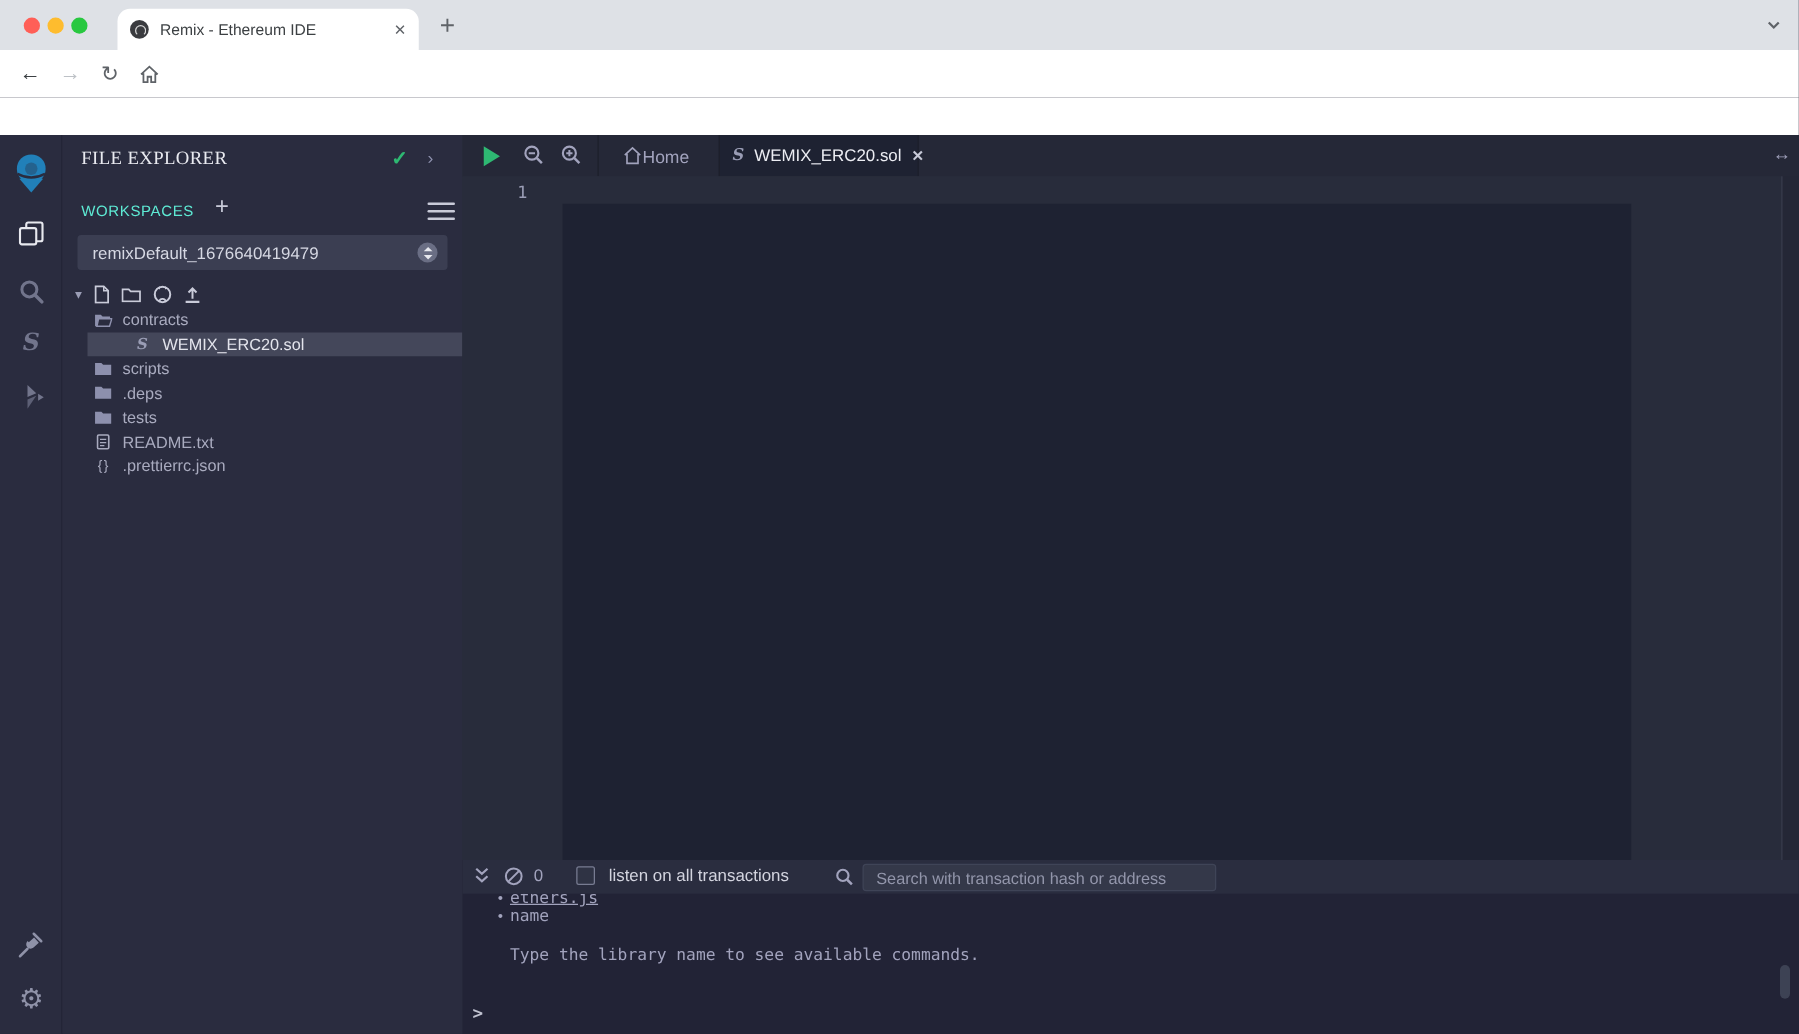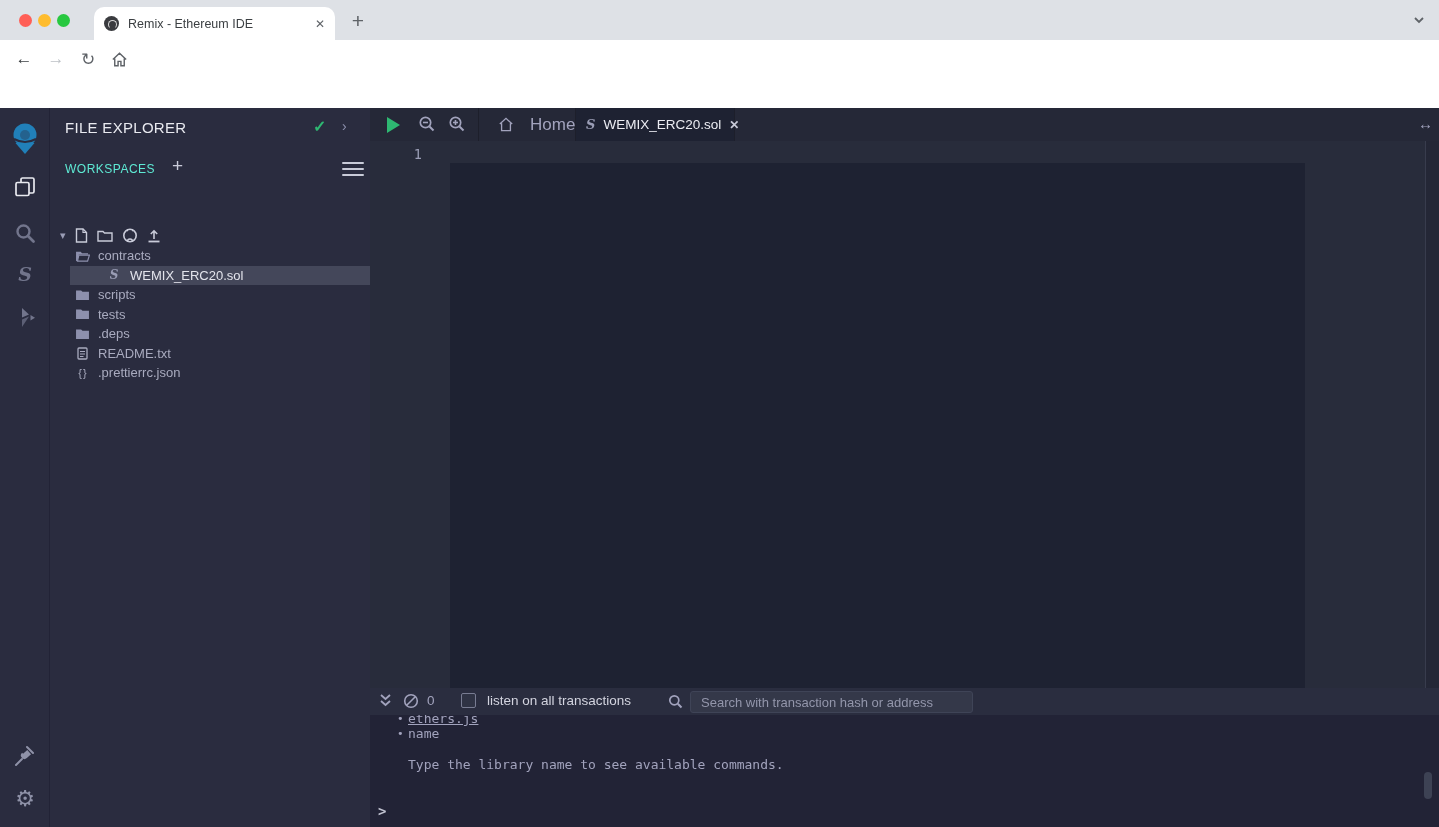--- a/index.html
+++ b/index.html
@@ -45,21 +45,21 @@
           border-right:1px solid #222336; }
   .rail-item { position:absolute; left:0; width:50px; display:flex; justify-content:center; }
   .rail-logo { top:14px; } .rail-files { top:68px; } .rail-search { top:114px; }
   .rail-sol { top:157px; } .rail-eth { top:200px; } .rail-plug { top:637px; } .rail-gear { top:680px; }
   .sol-glyph { font-family:"DejaVu Serif", serif; font-weight:bold; font-style:italic;
                font-size:19px; color:#72758c; line-height:1; }
   .gear-glyph { font-size:22px; color:#8f92a8; line-height:1; }
 
   
   .sidepanel { position:absolute; left:50px; top:0; width:320px; height:719px; background:#2a2c3f; }
-  .fe-title { position:absolute; left:15px; top:11px; font-size:15px; color:#e9eaf0; letter-spacing:.3px; }
+  .fe-title { position:absolute; left:15px; top:11px; font-size:15px; color:#e9eaf0; letter-spacing:.3px;font-family:Liberation Serif, serif; }
   .fe-check { position:absolute; left:263px; top:9px; color:#2eb872; font-size:16px; font-weight:bold; }
   .fe-chev  { position:absolute; left:292px; top:10px; color:#8d90ad; font-size:14px; }
   .ws-label { position:absolute; left:15px; top:54px; font-size:12px; color:#5eead4; letter-spacing:.5px; }
   .ws-add   { position:absolute; left:122px; top:47px; font-size:19px; font-weight:300; color:#c9cbd9; }
   .ws-menu  { position:absolute; left:292px; top:50px; width:22px; color:#d0d2de; }
   .ws-menu div { height:2px; background:#c9cbd9; margin:4px 0; border-radius:1px; }
   .ws-select { position:absolute; left:12px; top:80px; width:296px; height:28px; background:#3b3e52;
                border-radius:3px; display:flex; align-items:center; }
   .ws-name { font-size:13.5px; color:#d6d8e3; margin-left:12px; flex:1; white-space:nowrap; overflow:hidden; }
   .ws-sort { width:16px; height:16px; border-radius:50%; background:#6a6e84; margin-right:8px;
@@ -78,21 +78,21 @@
 
   
   .main { position:absolute; left:370px; top:0; width:1069px; height:719px; background:#282c3b; }
   .tabbar { position:absolute; left:0; top:0; width:1069px; height:33px; background:#252837; }
   .tb-play { position:absolute; left:17px; top:9px; width:0; height:0;
              border-left:13px solid #2eb872; border-top:8px solid transparent; border-bottom:8px solid transparent; }
   .tb-zoomout { position:absolute; left:48px; top:7px; }
   .tb-zoomin  { position:absolute; left:78px; top:7px; }
   .tb-sep { position:absolute; top:0; width:1px; height:33px; background:#1d1f2b; }
   .home-tab { position:absolute; left:110px; top:0; height:33px; display:flex; align-items:center;
-              padding:0 18px; color:#a2a3bd; font-size:17px; gap:16px; }
+              padding:0 18px; color:#a2a3bd; font-size:14px; gap:0; }
   .file-tab { position:absolute; left:205px; top:0; width:160px; height:33px; background:#1e2232;
               border-left:1px solid #1d1f2b; border-right:1px solid #1d1f2b;
               display:flex; align-items:center; padding:0 10px; gap:8px; }
   .file-tab-label { font-size:13.5px; color:#ecedf3; flex:1; white-space:nowrap; }
   .file-tab-close { color:#c8cad8; font-size:12px; font-weight:bold; }
   .tb-expand { position:absolute; right:6px; top:7px; color:#a2a3bd; font-size:15px; }
 
   
   .editor { position:absolute; left:0; top:33px; width:1069px; height:547px; background:#282c3b; }
   .ed-line-number { position:absolute; left:0; top:5px; width:52px; text-align:right;
@@ -254,20 +254,29 @@
     <div class="fe-chev">›</div>
 
     <div class="ws-label">WORKSPACES</div>
     <div class="ws-add">+</div>
     <div class="ws-menu">
         <div></div>
         <div></div>
         <div></div>
       </div>
 
+    <div class="ws-select">
+      <span class="ws-name">remixDefault_1676640419479</span>
+      <span class="ws-sort">
+        <svg width="9" height="11" viewBox="0 0 9 11">
+            <polygon points="4.5,0.5 8,4 1,4" fill="#e8e9ef"></polygon>
+            <polygon points="4.5,10.5 8,7 1,7" fill="#e8e9ef"></polygon>
+          </svg>
+      </span>
+    </div>
 
     <div class="tree-toolbar">
       <span class="tt-ic" style="color:#9a9db5; font-size:11px;">▾</span>
       <span class="tt-ic">
         <svg width="13" height="15" viewBox="0 0 13 15">
             <path d="M1.5 1 H8 L11.5 4.5 V14 H1.5 Z" fill="none" stroke="#c9cbd9" stroke-width="1.4"></path>
             <path d="M8 1 V4.5 H11.5" fill="none" stroke="#c9cbd9" stroke-width="1.2"></path>
           </svg>
       </span>
       <span class="tt-ic">
@@ -314,29 +323,29 @@
             </svg>
         </span>
         <span>scripts</span>
       </div>
       <div class="tree-row row-d1">
         <span class="ic">
           <svg width="15" height="12" viewBox="0 0 16 13">
               <path d="M1 1.5 H6.5 L8 3 H15 V12 H1 Z" fill="#8d90ad"></path>
             </svg>
         </span>
-        <span>tests</span>
+        <span>.deps</span>
       </div>
       <div class="tree-row row-d1">
         <span class="ic">
           <svg width="15" height="12" viewBox="0 0 16 13">
               <path d="M1 1.5 H6.5 L8 3 H15 V12 H1 Z" fill="#8d90ad"></path>
             </svg>
         </span>
-        <span>.deps</span>
+        <span>tests</span>
       </div>
       <div class="tree-row row-d1">
         <span class="ic">
           <svg width="11" height="13" viewBox="0 0 11 13">
               <rect x="1" y="1" width="9" height="11" rx="1" fill="none" stroke="#a9abbf" stroke-width="1.3"></rect>
               <path d="M3 4.5 H8 M3 7 H8 M3 9.5 H6.5" stroke="#a9abbf" stroke-width="1"></path>
             </svg>
         </span>
         <span>README.txt</span>
       </div>

